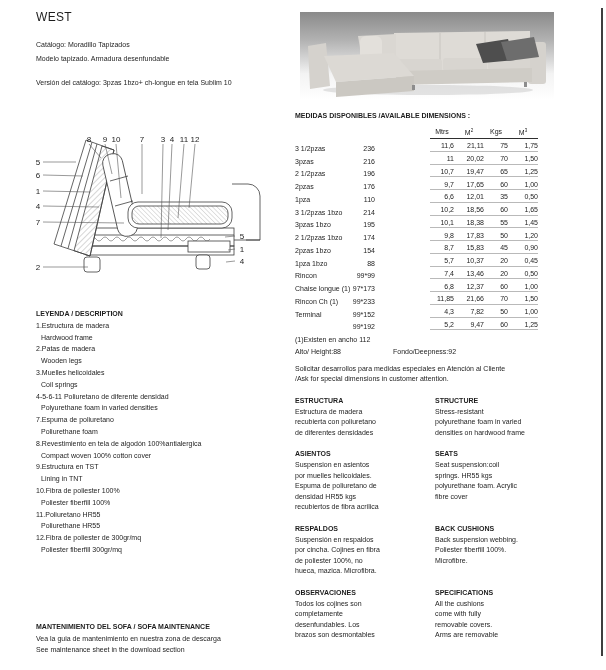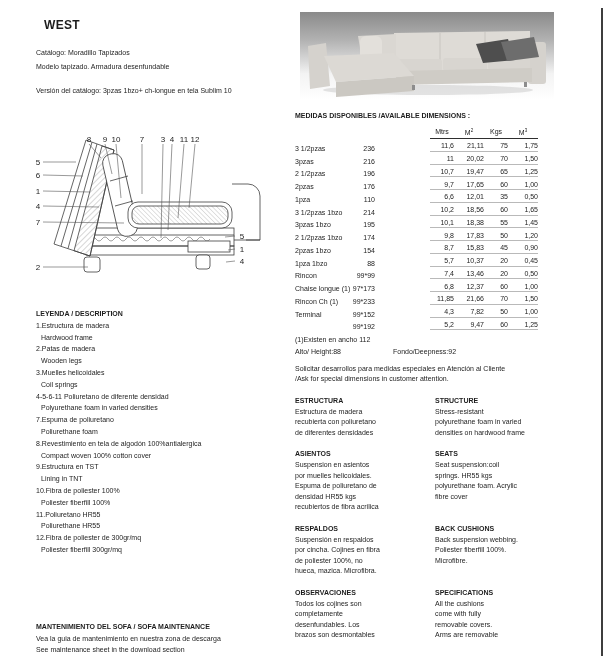--- a/index.html
+++ b/index.html
@@ -6,21 +6,21 @@
   body{
     width:606px;height:670px;background:#fff;
     font-family:"Liberation Sans","DejaVu Sans",sans-serif;
     font-size:7px;color:#1d1d1d;
   }
   .page{position:relative;width:606px;height:670px;background:#fff;overflow:hidden}
   .right-border{position:absolute;left:601px;top:8px;width:2px;height:648px;background:#3e3e3e}
 
   
   .doc-header{position:absolute;left:36px;top:10px;width:255px}
-  .doc-title{font-size:12px;font-weight:bold;letter-spacing:.3px;margin:8px}
+  .doc-title{font-size:12px;font-weight:normal;letter-spacing:.3px;margin:0}
   .catalog{margin-top:14px;line-height:13.5px}
   .version{margin-top:14px}
 
   
   .photo{position:absolute;left:300px;top:12px;width:254px;height:88px}
   .photo svg,.diagram svg{display:block;width:100%;height:100%}
 
   
   .diagram{position:absolute;left:28px;top:118px;width:264px;height:178px}
 

